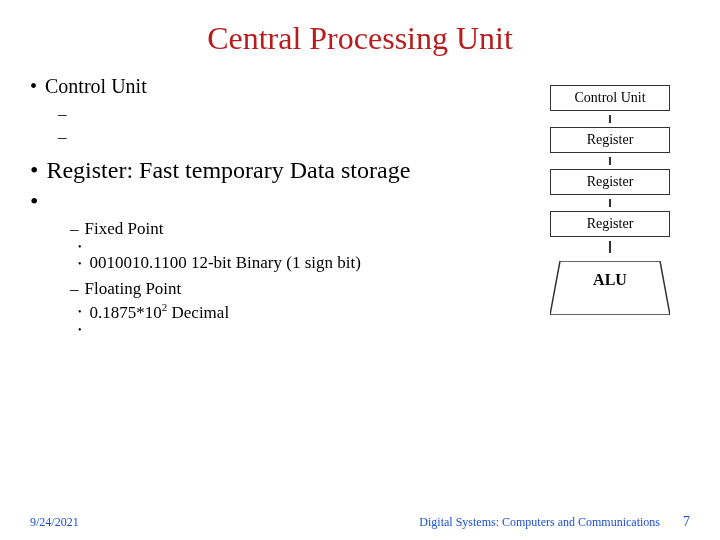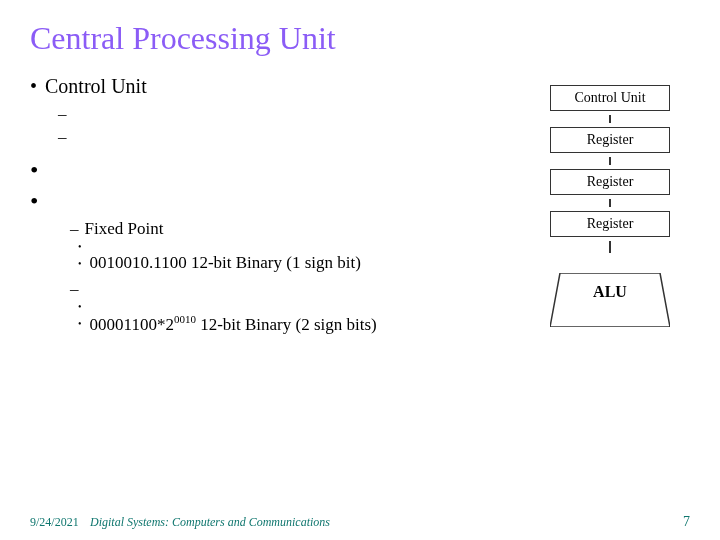--- a/index.html
+++ b/index.html
@@ -13,25 +13,25 @@
     }
 
     .slide {
       width: 720px;
       height: 540px;
       padding: 20px 30px 15px 30px;
       position: relative;
     }
 
     .title {
-      text-align: left;
+      text-align: center;
       font-size: 32px;
       font-weight: normal;
       margin-bottom: 18px;
-      color: #8b5cf6;
+      color: #b91c1c;
     }
 
     .content-area {
       display: flex;
       flex-direction: row;
       justify-content: space-between;
     }
 
     .left-content {
       flex: 1;
@@ -125,21 +125,21 @@
       width: 1.5px;
       height: 8px;
       background: #333;
     }
 
     
     .alu-shape {
       width: 120px;
       height: 38px;
       position: relative;
-      margin-top: 16px;
+      margin-top: 4px;
     }
 
     .alu-shape svg {
       width: 120px;
       height: 54px;
     }
 
     .alu-label {
       position: absolute;
       top: 50%;
@@ -152,27 +152,26 @@
     .footer {
       position: absolute;
       bottom: 10px;
       left: 0;
       right: 0;
       display: flex;
       justify-content: space-between;
       align-items: center;
       padding: 0 30px;
       font-size: 12px;
-      color: #0f766e;
+      color: #1d4ed8;
     }
 
     .footer-center {
-      text-align: left;
+      text-align: right;
       flex: 1;
-      font-style: italic;
     }
 
     .footer-right {
       min-width: 30px;
       text-align: right;
       font-size: 14px;
     }
 
     .footer-left {
       min-width: 60px;
@@ -194,47 +193,49 @@
       </div>
       <div class="bullet-l2">
         <span class="dash">–</span>
       </div>
       <div class="bullet-l2" style="margin-bottom:10px;">
         <span class="dash">–</span>
       </div>
 
       <div class="bullet-l1-large">
         <span class="bullet-marker">•</span>
+        <span>Register: Fast temporary Data storage</span>
       </div>
 
       <div class="bullet-l1-large" style="margin-bottom:4px;">
         <span class="bullet-marker">•</span>
       </div>
 
       <div class="bullet-l2-sub">
         <span class="dash">–</span>
         <span>Fixed Point</span>
       </div>
       <div class="sub-level">
         <span class="dot">•</span>
       </div>
       <div class="sub-level" style="margin-bottom:6px;">
         <span class="dot">•</span>
         <span>0010010.1100 12-bit Binary (1 sign bit)</span>
       </div>
 
       <div class="bullet-l2-sub">
         <span class="dash">–</span>
+        <span>Floating Point</span>
       </div>
       <div class="sub-level">
         <span class="dot">•</span>
+        <span>0.1875*10<sup>2</sup> Decimal</span>
       </div>
       <div class="sub-level">
         <span class="dot">•</span>
-        <span>00001100*2<sup>0010</sup> 12-bit Binary (2 sign bits)</span>
       </div>
 
     </div>
 
     <div class="right-diagram">
       <div class="box">Control Unit</div>
       <div class="connector-line"></div>
       <div class="box">Register</div>
       <div class="connector-line"></div>
       <div class="box">Register</div>

